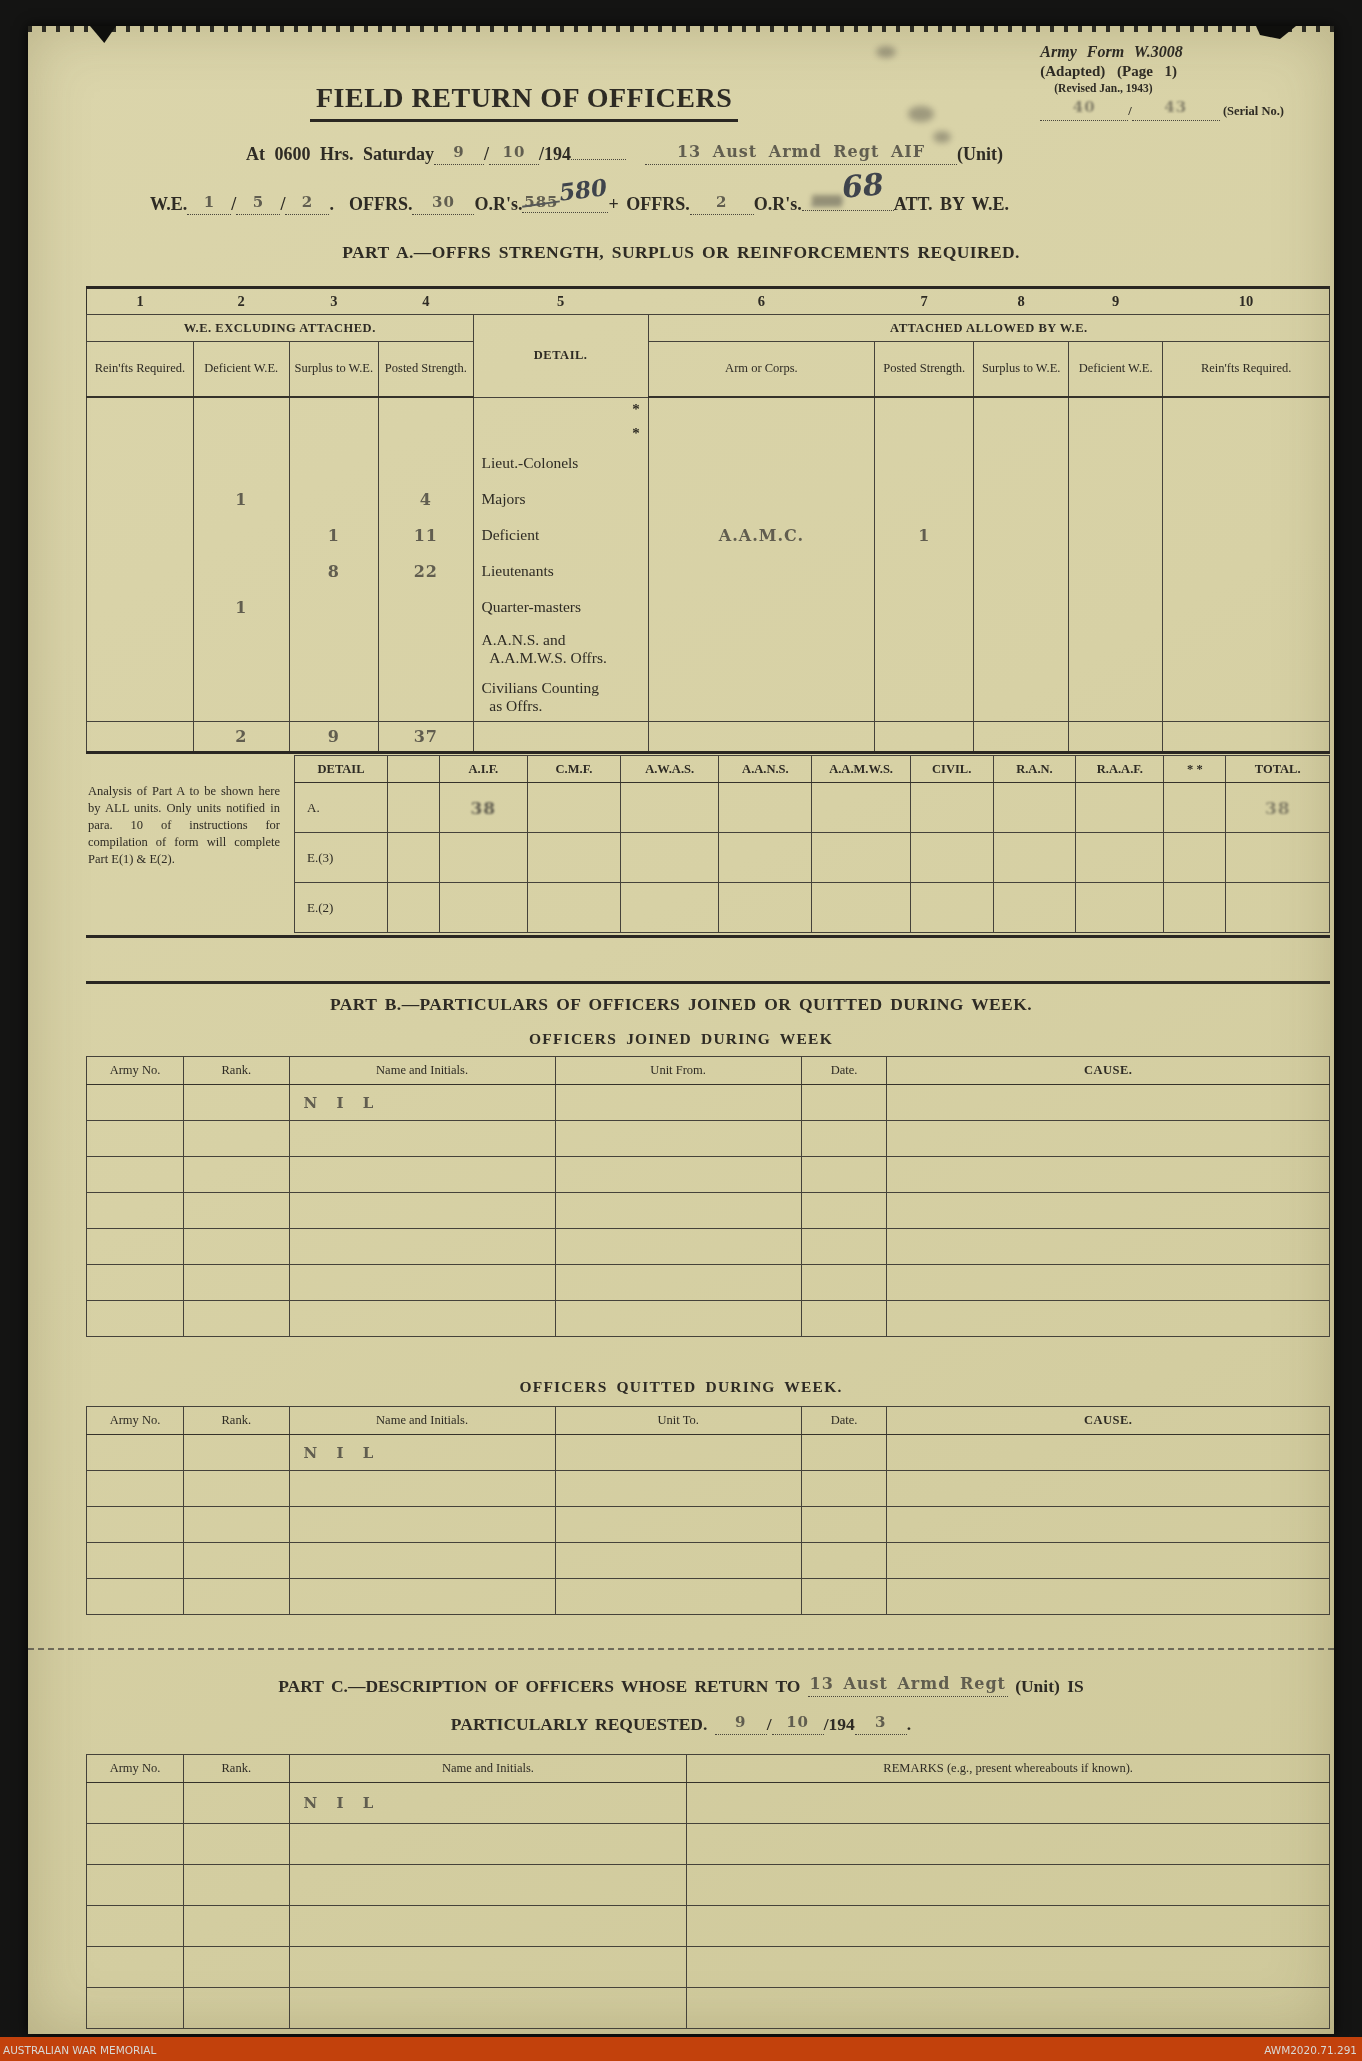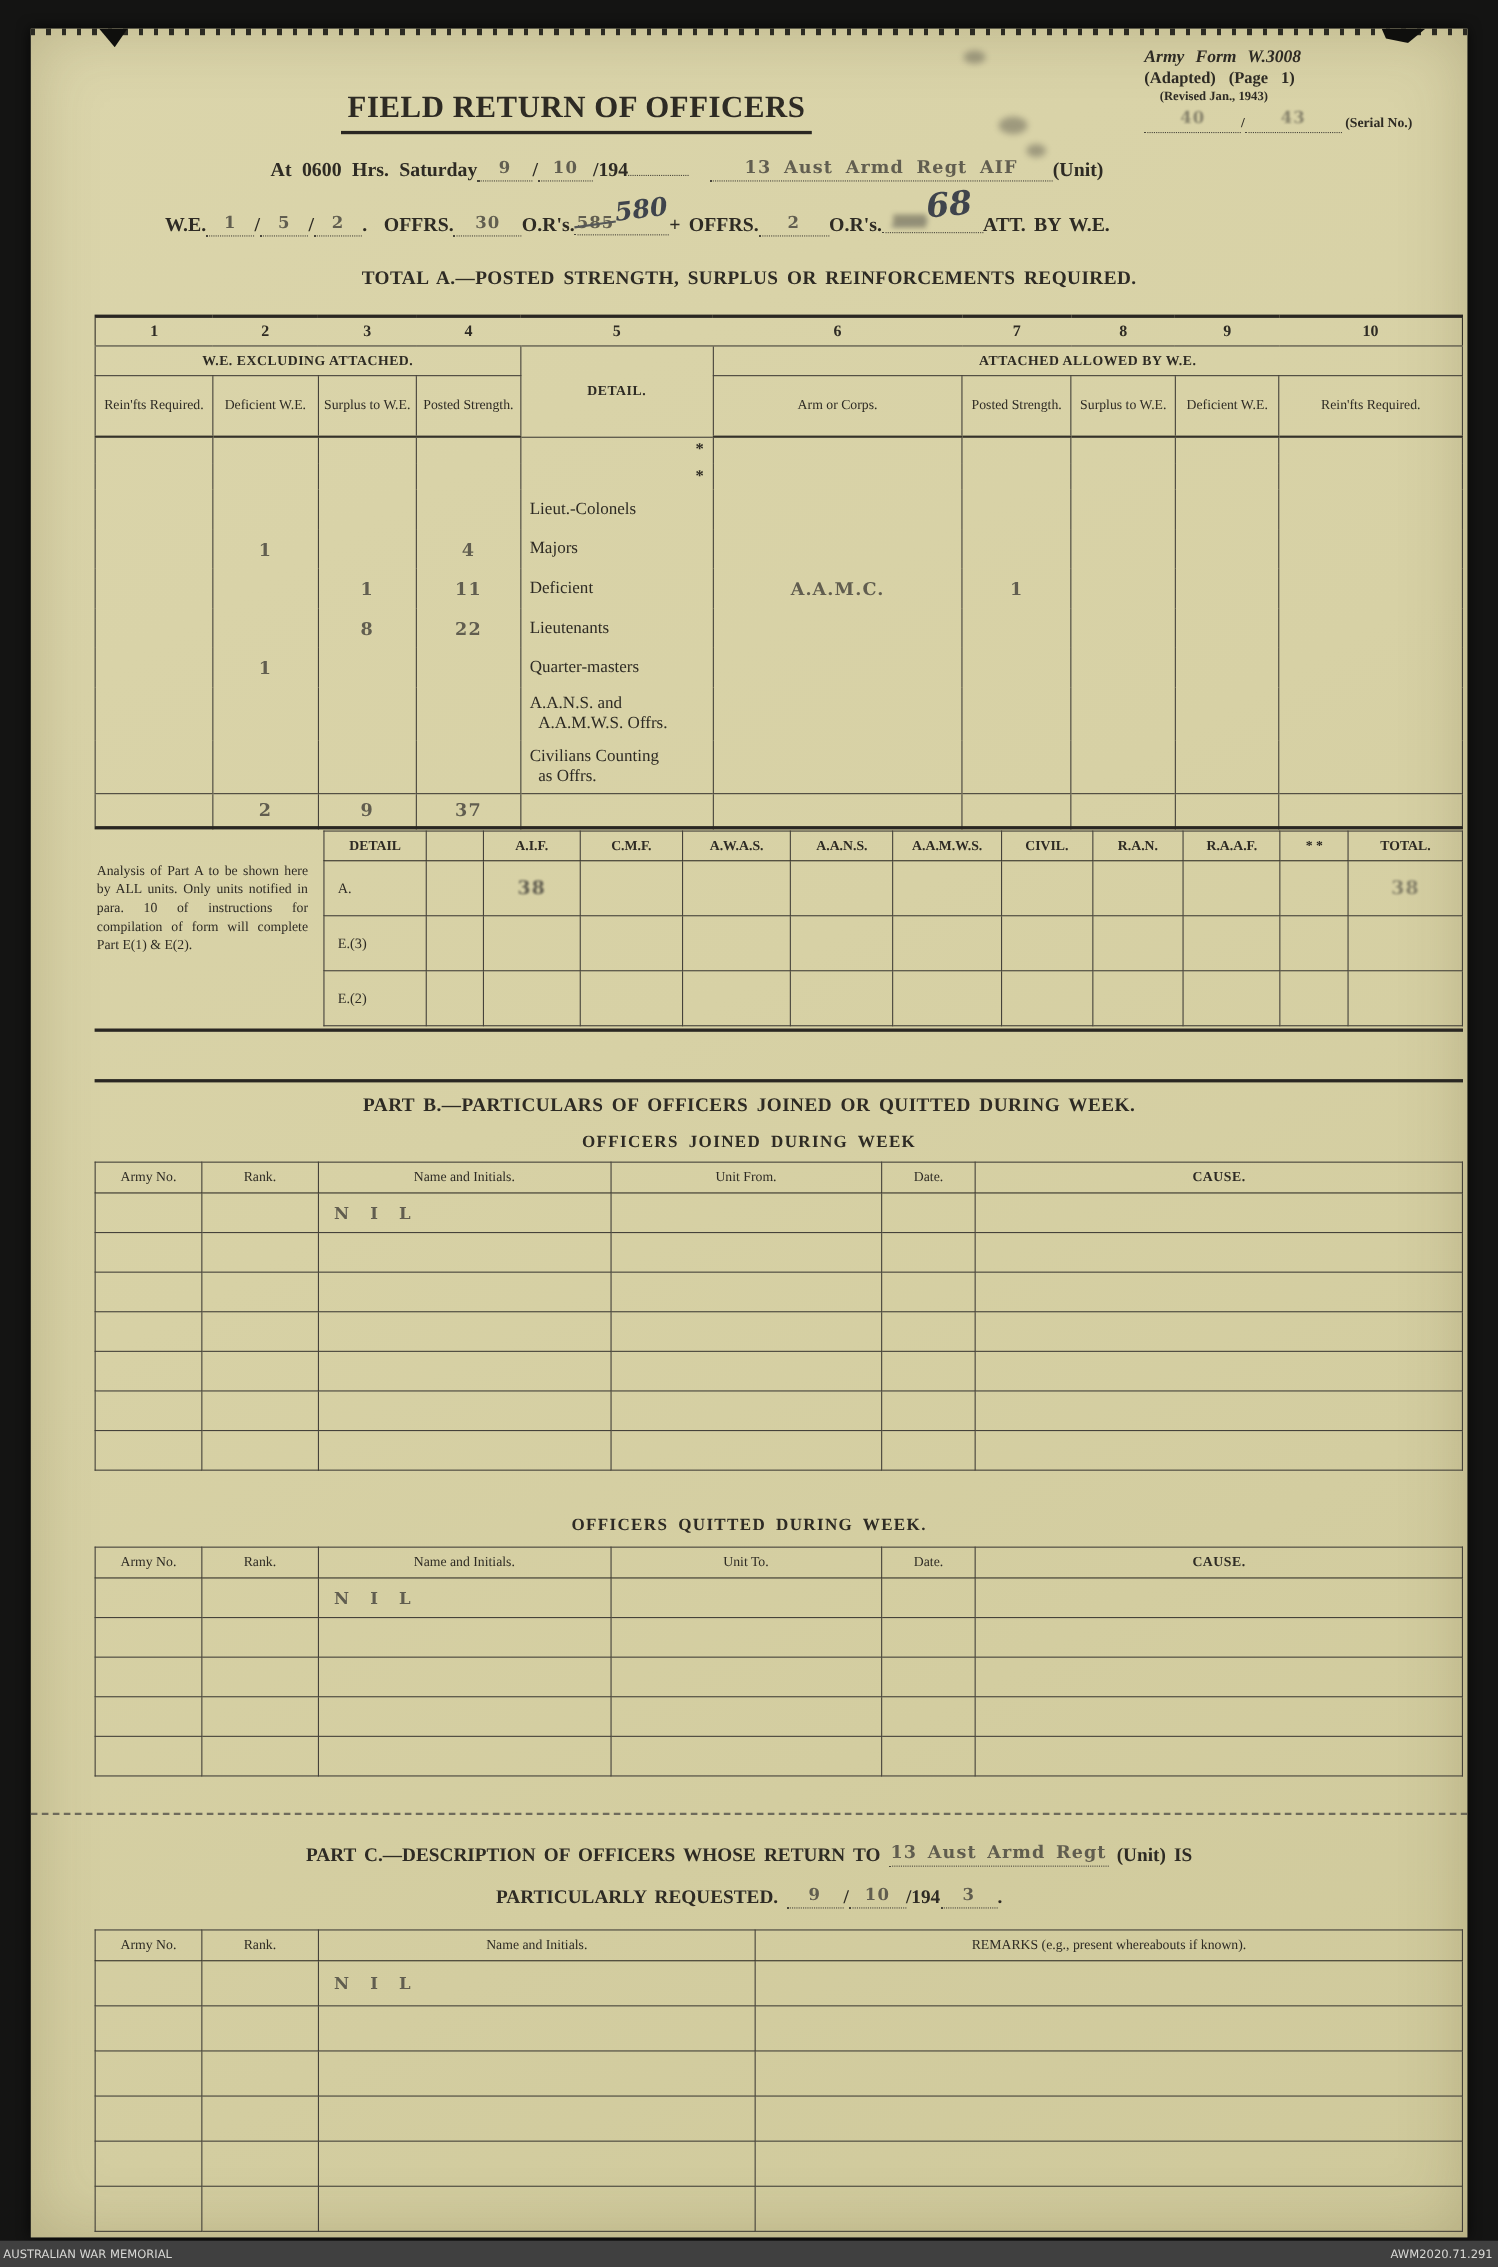--- a/index.html
+++ b/index.html
@@ -80,21 +80,21 @@
   .ltable td{border:1.2px solid #45423a;}
   .ltable tr.h td{height:27px;text-align:center;font-size:12.5px;border-bottom:1.4px solid #35322a;}
   .ltable tr.h td.cz{font-weight:bold;letter-spacing:.5px;}
   .jrow td{height:35px;}
   .crow td{height:40px;}
   .nil{font-size:15px;letter-spacing:7px;padding-left:14px;}
   .perf{position:absolute;left:0;top:1622px;width:100%;border-top:2px dashed #56534a;opacity:.8;}
   .pcline{position:absolute;width:100%;text-align:center;font-weight:bold;font-size:17.5px;
           word-spacing:3px;white-space:nowrap;}
   
-  .awm{position:absolute;left:0;bottom:0;width:100%;height:24px;background:#404040;
+  .awm{position:absolute;left:0;bottom:0;width:100%;height:24px;background:#c2410c;
        font-family:"DejaVu Sans","Liberation Sans",sans-serif;font-size:10.5px;color:#d8d8d5;}
   .awm .l{position:absolute;left:3px;bottom:5px;}
   .awm .r{position:absolute;right:5px;bottom:5px;}
 </style>
 </head>
 <body>
 
 <div id="stage">
   <div class="paper">
     <div class="notch-a"></div>
@@ -120,21 +120,21 @@
         <span>At 0600 Hrs. Saturday</span><span class="dl" style="width:50px;"><span class="stamp upstamp">9</span></span>/<span class="dl" style="width:50px;"><span class="stamp upstamp">10</span></span><span>/194</span><span class="dl" style="width:55px;"></span>&nbsp;&nbsp;<span class="dl" style="width:312px;"><span class="stamp upstamp" style="font-size:16px;">13 Aust Armd Regt AIF</span></span><span>(Unit)</span>
       </div>
 
       <div class="weline">
         <span>W.E.</span><span class="dl" style="width:44px;"><span class="stamp upstamp">1</span></span>/<span class="dl" style="width:44px;"><span class="stamp upstamp">5</span></span>/<span class="dl" style="width:44px;"><span class="stamp upstamp">2</span></span>.&nbsp;
         <span>OFFRS.</span><span class="dl" style="width:62px;"><span class="stamp upstamp">30</span></span><span>O.R's.</span><span class="dl" style="width:86px;"><span class="stamp upstamp strike">585</span><span class="hand" style="position:relative;top:-12px;font-size:23px;display:inline-block;transform:rotate(-7deg);">580</span></span><span>+</span>
         <span>OFFRS.</span><span class="dl" style="width:64px;"><span class="stamp upstamp">2</span></span><span>O.R's.</span><span class="dl" style="width:92px;"><span class="stamp strike upstamp" style="display:inline-block;width:30px;height:12px;background:#514e44;filter:blur(2.5px);opacity:.5;"></span><span class="hand" style="position:relative;top:-14px;font-size:30px;display:inline-block;transform:rotate(-5deg);">68</span></span><span>ATT. BY W.E.</span>
       </div>
     </div>
 
-    <div class="ph" style="top:216px;">TOTAL A.—POSTED STRENGTH, SURPLUS OR REINFORCEMENTS REQUIRED.</div>
+    <div class="ph" style="top:216px;">PART A.—OFFRS STRENGTH, SURPLUS OR REINFORCEMENTS REQUIRED.</div>
 
     <table class="parta">
       <colgroup>
         <col style="width:8.6%">
           <col style="width:7.7%">
           <col style="width:7.2%">
           <col style="width:7.6%">
         <col style="width:14.1%">
           <col style="width:18.2%">
           <col style="width:8.0%">

